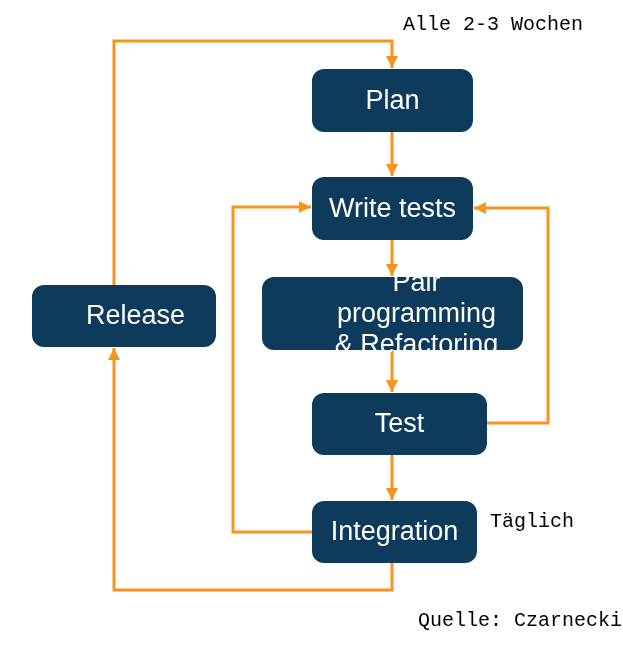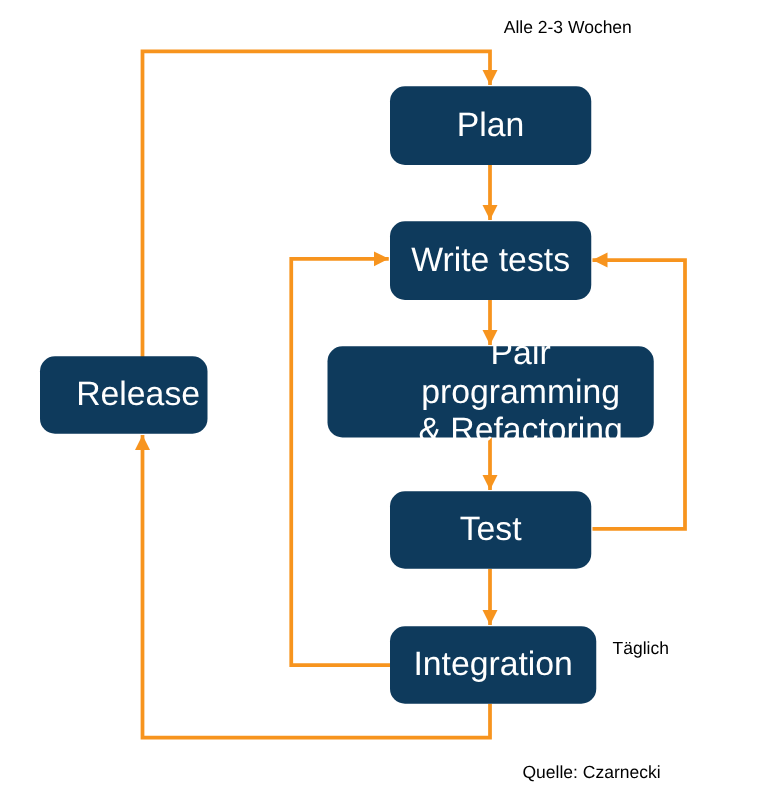--- a/index.html
+++ b/index.html
@@ -40,28 +40,29 @@
     align-items: center;
     justify-content: center;
     text-align: center;
     font-size: 27px;
     line-height: 1.15;
     white-space: pre-line;
   }
   .node-plan        { left: 312px; top: 69px;  width: 161px; height: 63px; }
   .node-write-tests { left: 312px; top: 177px; width: 161px; height: 63px; }
   .node-pair        { left: 262px; top: 277px; width: 261px; height: 73px; padding-left: 48px; }
-  .node-test        { left: 312px; top: 393px; width: 161px; height: 62px; }
+  .node-test        { left: 312px; top: 393px; width: 175px; height: 62px; }
   .node-integration { left: 312px; top: 501px; width: 165px; height: 62px; }
-  .node-release     { left: 32px;  top: 285px; width: 134px; height: 62px; padding-left: 23px; }
+  .node-release     { left: 32px;  top: 285px; width: 184px; height: 62px; padding-left: 23px; }
   .annotation {
     position: absolute;
     color: var(--annotation-text, #000);
-    font-size: 14px;
+    font-size: 20px;
     white-space: nowrap;
+    font-family: Liberation Mono, monospace;
   }
   .annotation-cycle  { left: 403px; top: 13px;  }
   .annotation-daily  { left: 490px; top: 510px; }
   .annotation-source { left: 418px; top: 609px; text-align: right; }
 </style>
 </head>
 <body style="--background: #FFFFFF; --node-fill: #0E3A5C; --node-text: #FFFFFF; --arrow: #F7941E; --annotation-text: #000000;">
 
 <div class="canvas">
 

